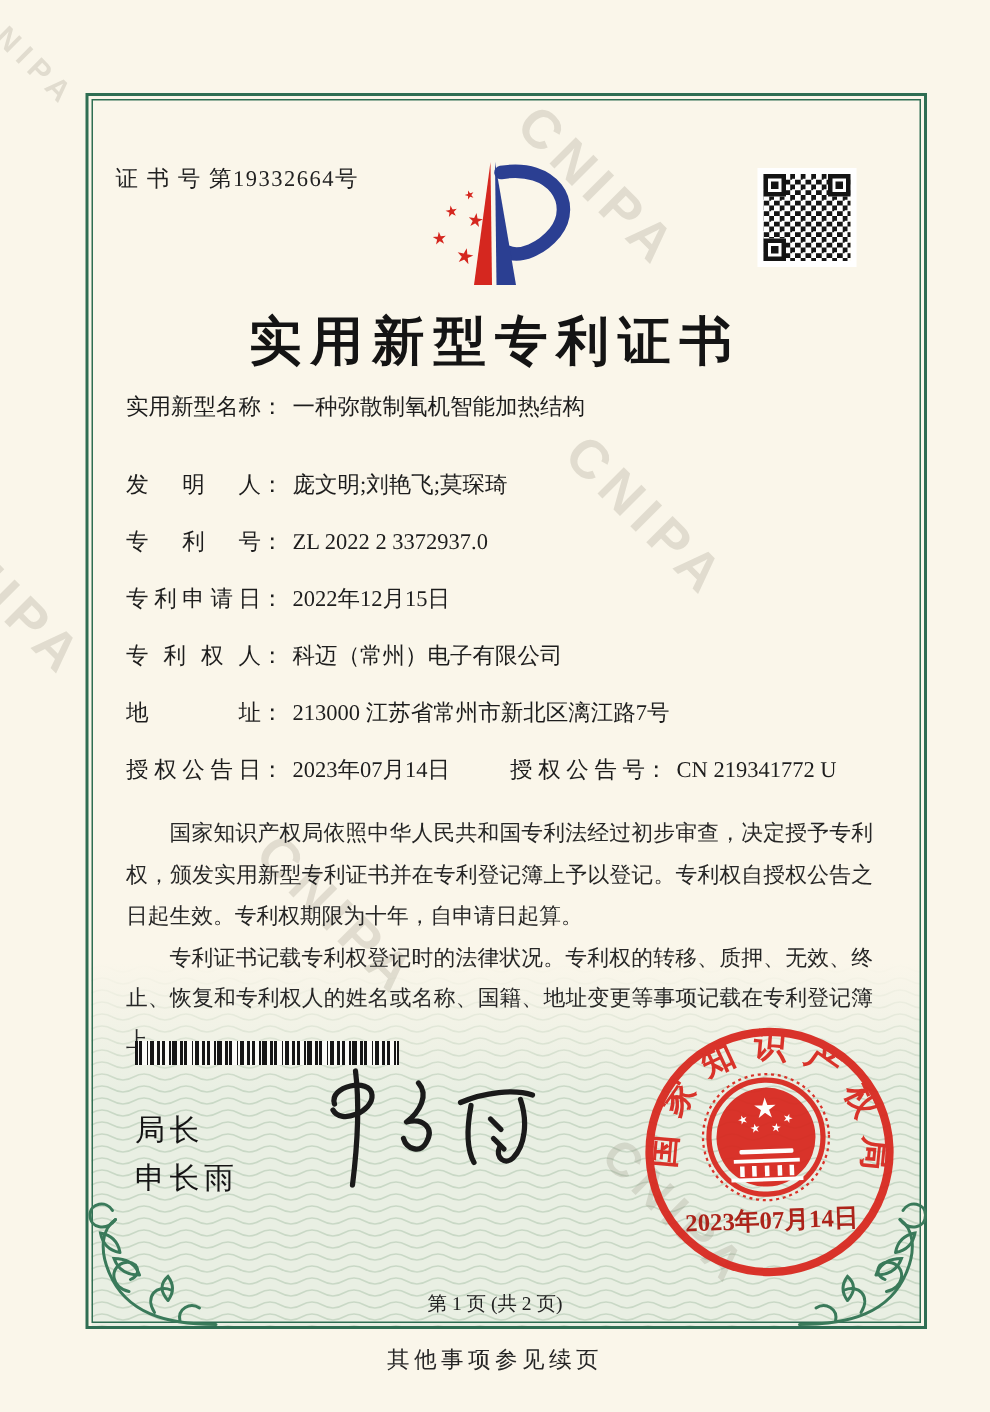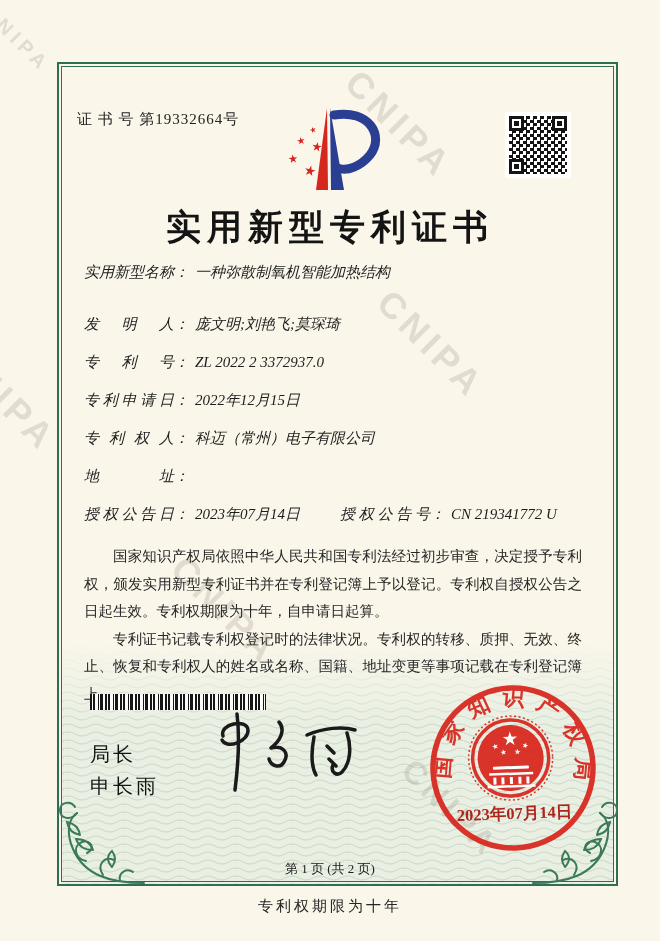--- a/index.html
+++ b/index.html
@@ -28,21 +28,21 @@
   .logo{position:absolute;left:281px;top:102px;z-index:4;}
   .qr{position:absolute;left:509px;top:116px;width:58px;height:58px;z-index:4;
     background:conic-gradient(#141414 25%,#fff 0 50%,#141414 0 75%,#fff 0) 0 0/7px 7px;
     box-shadow:0 0 0 4px #fff;}
   .qf{position:absolute;width:15px;height:15px;background:#fff;border:3px solid #141414;box-sizing:border-box;}
   .qf::after{content:"";position:absolute;inset:2px;background:#141414;}
   .qf.tl{left:0;top:0;} .qf.tr{right:0;top:0;} .qf.bl{left:0;bottom:0;}
   .title{position:absolute;left:0;top:204px;width:660px;text-align:center;z-index:4;
     font-size:35px;font-weight:bold;letter-spacing:6px;color:#141414;}
   .fields{position:absolute;left:84px;top:262px;width:500px;font-size:15px;color:#1d1d1d;z-index:4;}
-  .frow{display:flex;line-height:21px;margin-bottom:17px;white-space:nowrap;font-style:italic;}
+  .frow{display:flex;line-height:21px;margin-bottom:17px;white-space:nowrap;}
   .frow:first-child{margin-bottom:31px;}
   .lab{display:inline-block;width:90px;text-align:justify;text-align-last:justify;}
   .lab2{margin-left:40px;}
   .val{margin-left:6px;}
   .paras{position:absolute;left:84px;top:543px;width:498px;z-index:4;
     font-size:14.5px;line-height:27.5px;color:#262626;text-align:justify;}
   .paras p{margin:0;text-indent:2em;}
   .barcode{position:absolute;left:90px;top:694px;width:176px;height:16px;z-index:4;
     background:repeating-linear-gradient(90deg,#161616 0 2px,#fbfbf7 2px 3px,#161616 3px 5px,#fbfbf7 5px 8px,#161616 8px 9px,#fbfbf7 9px 10px,#161616 10px 13px,#fbfbf7 13px 15px);}
   .officer{position:absolute;left:90px;top:738px;z-index:4;font-size:20px;letter-spacing:3px;line-height:32px;color:#141414;}
@@ -172,20 +172,21 @@
       <span class="val">2022年12月15日</span>
   </div>
   <div class="frow">
     <span class="lab">专利权人</span>
       <span>：</span>
       <span class="val">科迈（常州）电子有限公司</span>
   </div>
   <div class="frow">
     <span class="lab">地址</span>
       <span>：</span>
+      <span class="val">213000 江苏省常州市新北区漓江路7号</span>
   </div>
   <div class="frow">
     <span class="lab">授权公告日</span>
       <span>：</span>
       <span class="val">2023年07月14日</span>
     <span class="lab lab2">授权公告号</span>
       <span>：</span>
       <span class="val">CN 219341772 U</span>
   </div>
 </div>
@@ -241,13 +242,13 @@
         <rect x="99" y="95" width="3" height="7"></rect>
         <rect x="60" y="103" width="48" height="2.5"></rect>
       </g>
     </g>
     <text x="86" y="137" text-anchor="middle" font-size="16.5" font-weight="bold" fill="#a8150c">2023年07月14日</text>
   </g>
 </svg>
 
 <div class="page-num">第 1 页 (共 2 页)</div>
 
-<div class="footer-note">专利权期限为十年</div>
+<div class="footer-note">其他事项参见续页</div>
 
 </body></html>

